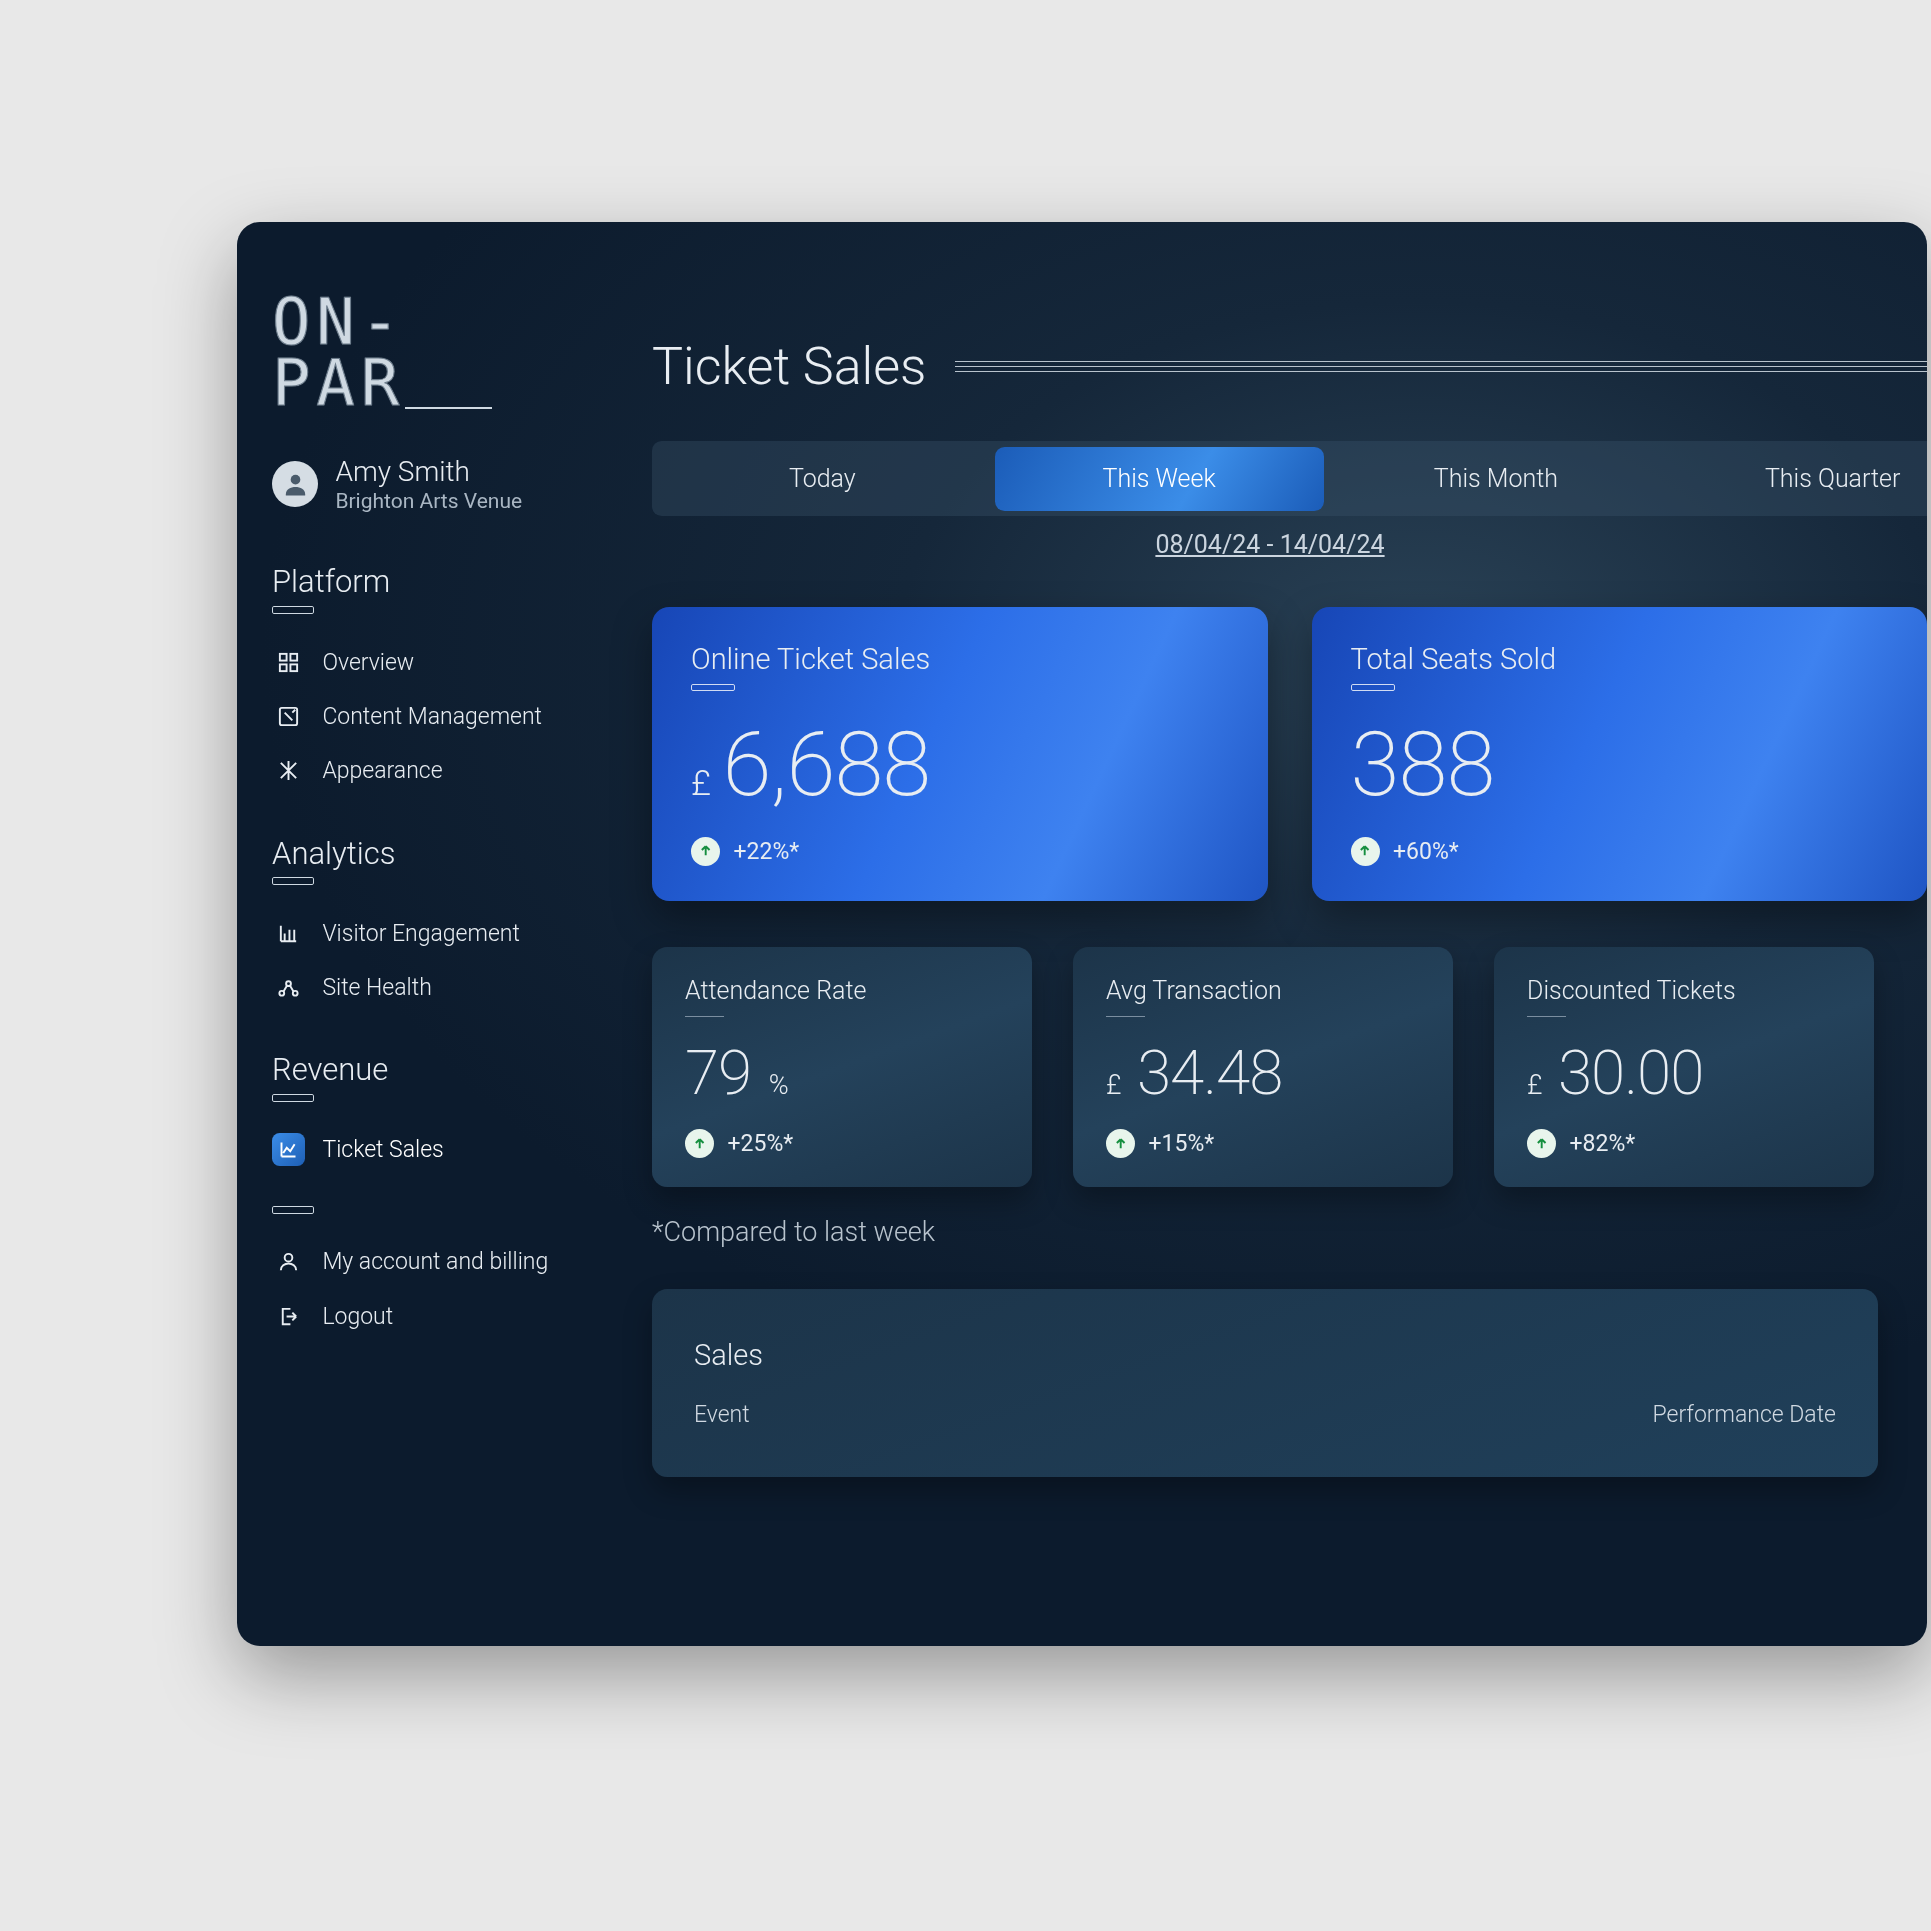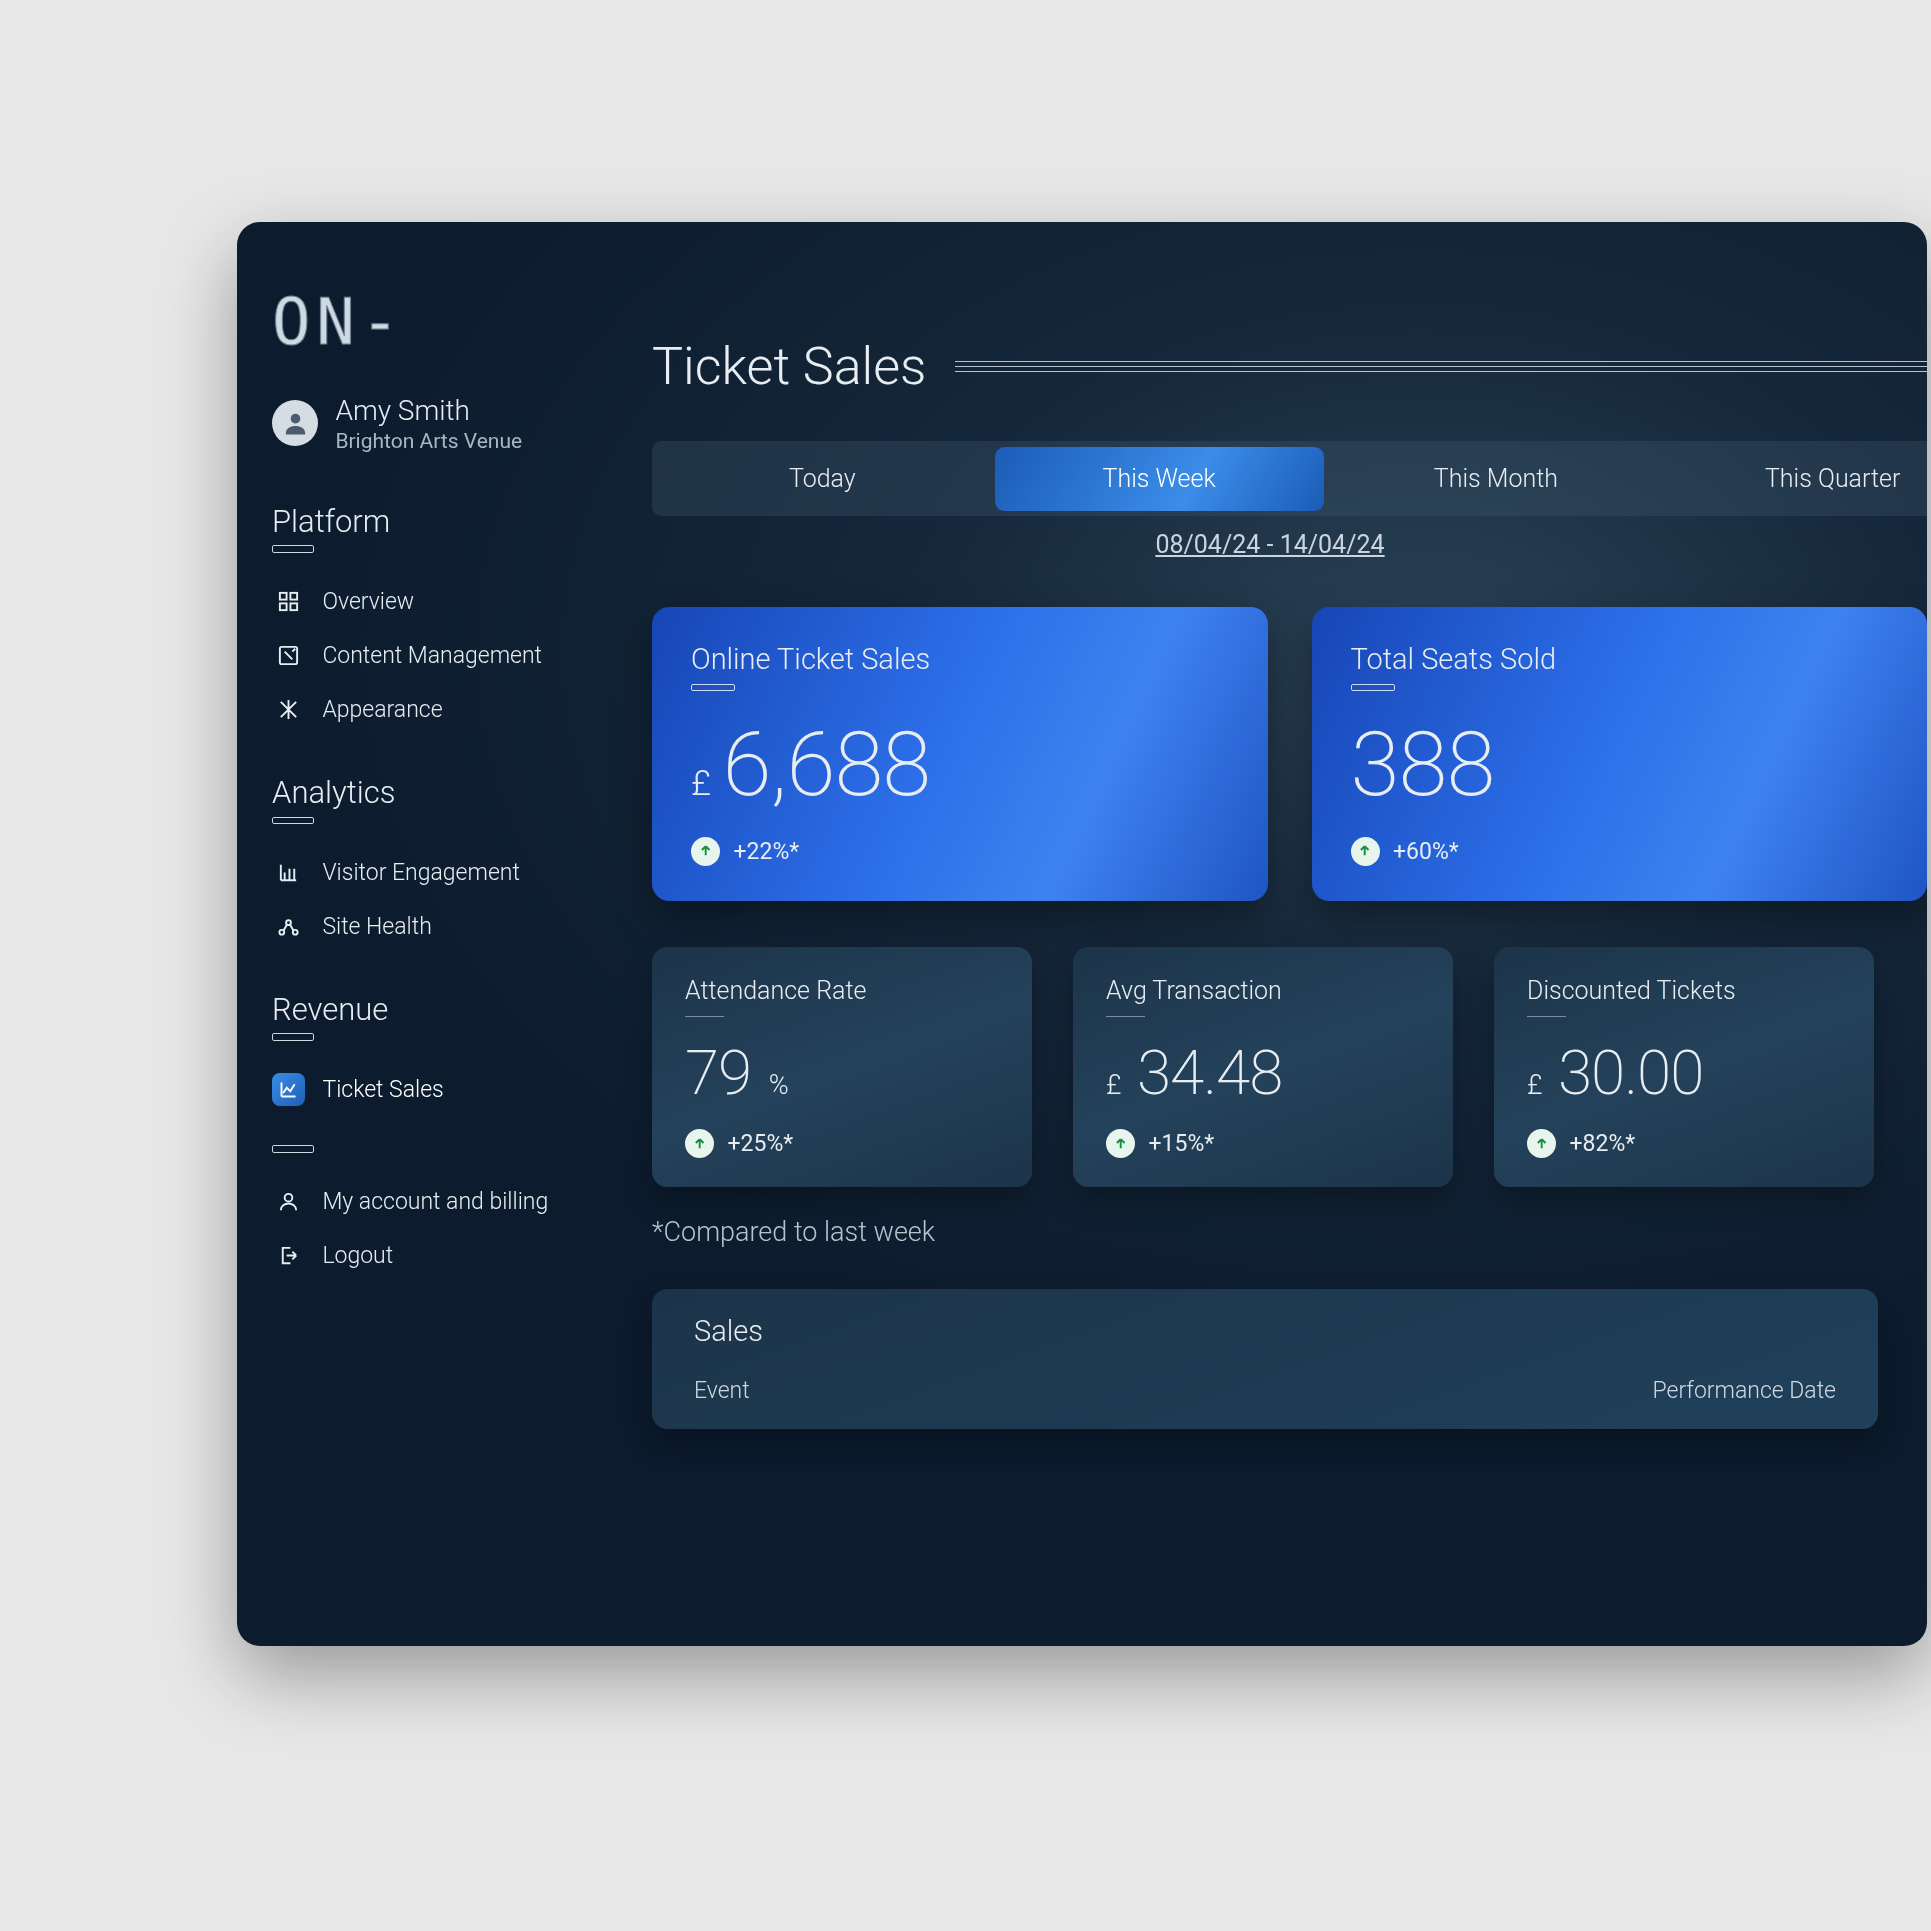--- a/index.html
+++ b/index.html
@@ -213,35 +213,36 @@
 .small-card .card-value { font-size: 62px; font-weight: 200; }
 .small-card .unit { font-size: 27px; font-weight: 300; margin-left: 5.8px; }
 .small-card .card-prefix-sm { font-size: 27px; font-weight: 300; margin-right: 3.9px; }
 .footnote {
   font-size: 27px; color: #b8c3cd; margin-top: 29px; font-weight: 300;
 }
 .sales-panel {
   margin-top: 41px;
   border-radius: 15.4px;
   background: linear-gradient(160deg, #1c3449, #20405a);
-  padding: 25px 42px;
+  padding: 49px 42px;
   width: 1226px;
   box-shadow: 0 13.5px 29px rgba(0,0,0,0.3);
 }
 .sales-title { font-size: 29px; font-weight: 300; margin-bottom: 29px; }
 .sales-cols { display: flex; justify-content: space-between; font-size: 23px; font-weight: 300; color: #d0d9e2; }
 </style>
 </head>
 <body>
 
 <div class="outer-frame">
 
   <aside class="sidebar">
     <div class="logo">
       <div>ON-</div>
+      <div class="row2"><span>PAR</span><span class="underscore"></span></div>
     </div>
 
     <div class="user-row">
       <div class="avatar">
         <svg width="29" height="29" viewBox="0 0 24 24" fill="#4a5b6b">
             <circle cx="12" cy="8" r="4"></circle>
             <path d="M4 20c0-4 4-6 8-6s8 2 8 6v1H4z"></path>
           </svg>
       </div>
       <div>

